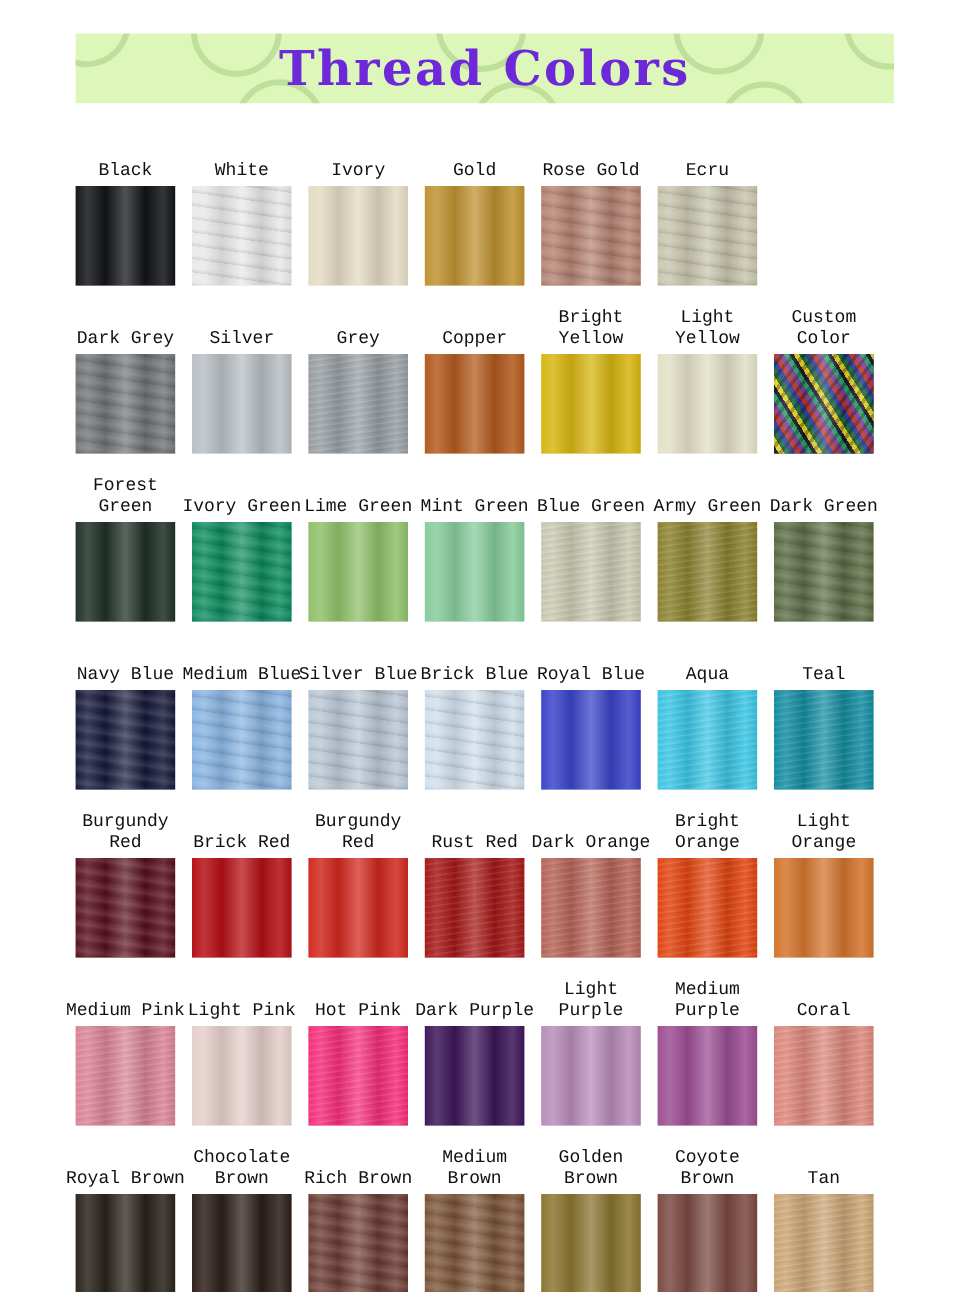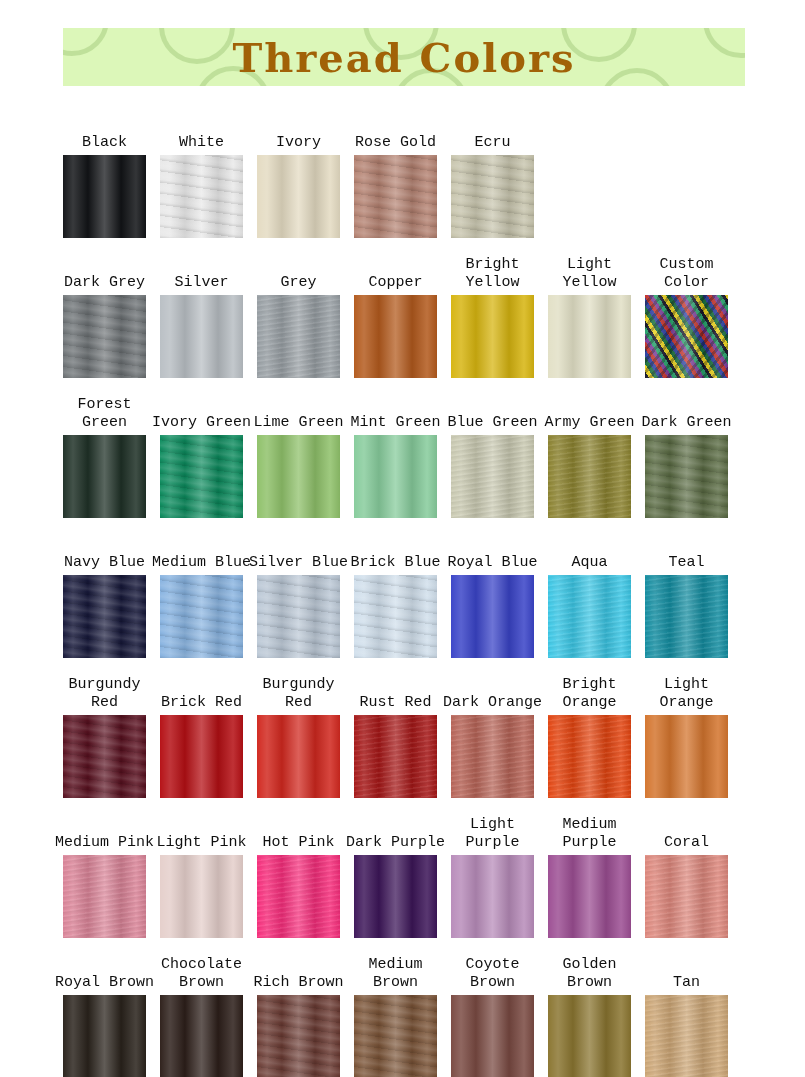--- a/index.html
+++ b/index.html
@@ -31,21 +31,21 @@
   }
   #banner-title {
     position: absolute;
     left: 0; top: 0;
     width: 682px; height: 58px;
     display: flex; align-items: center; justify-content: center;
     font-family: "DejaVu Serif", serif;
     font-size: 40px;
     font-weight: 700;
     letter-spacing: 2px;
-    color: #a16207;
+    color: #6d28d9;
     white-space: nowrap;
   }
 
   
   #grid {
     position: absolute;
     left: 63px; top: 98px;
     width: 690px;
     font-family: Liberation Mono, monospace;
   }
@@ -161,20 +161,26 @@
             <div class="sheen wrap"></div>
           </div>
         </div>
         <div class="cell">
           <div class="label">Ivory</div>
           <div class="swatch" style="background-color: rgb(228, 219, 194);">
             <div class="sheen v"></div>
           </div>
         </div>
         <div class="cell">
+          <div class="label">Gold</div>
+          <div class="swatch" style="background-color: rgb(191, 146, 50);">
+            <div class="sheen v"></div>
+          </div>
+        </div>
+        <div class="cell">
           <div class="label">Rose Gold</div>
           <div class="swatch" style="background-color: rgb(179, 128, 111);">
             <div class="sheen v"></div>
             <div class="sheen wrap"></div>
           </div>
         </div>
         <div class="cell">
           <div class="label">Ecru</div>
           <div class="swatch" style="background-color: rgb(198, 195, 171);">
             <div class="sheen v"></div>
@@ -447,32 +453,32 @@
           </div>
         </div>
         <div class="cell">
           <div class="label">Medium Brown</div>
           <div class="swatch" style="background-color: rgb(122, 83, 54);">
             <div class="sheen v"></div>
             <div class="sheen wrap"></div>
           </div>
         </div>
         <div class="cell">
+          <div class="label">Golden Brown</div>
+          <div class="swatch" style="background-color: rgb(138, 117, 48);">
+            <div class="sheen v"></div>
+          </div>
+        </div>
+        <div class="cell">
           <div class="label">Coyote Brown</div>
           <div class="swatch" style="background-color: rgb(122, 74, 66);">
             <div class="sheen v"></div>
           </div>
         </div>
         <div class="cell">
-          <div class="label">Golden Brown</div>
-          <div class="swatch" style="background-color: rgb(138, 117, 48);">
-            <div class="sheen v"></div>
-          </div>
-        </div>
-        <div class="cell">
           <div class="label">Tan</div>
           <div class="swatch" style="background-color: rgb(207, 168, 119);">
             <div class="sheen v"></div>
             <div class="sheen lines"></div>
           </div>
         </div>
       </div>
     </div>
 
 </div>

